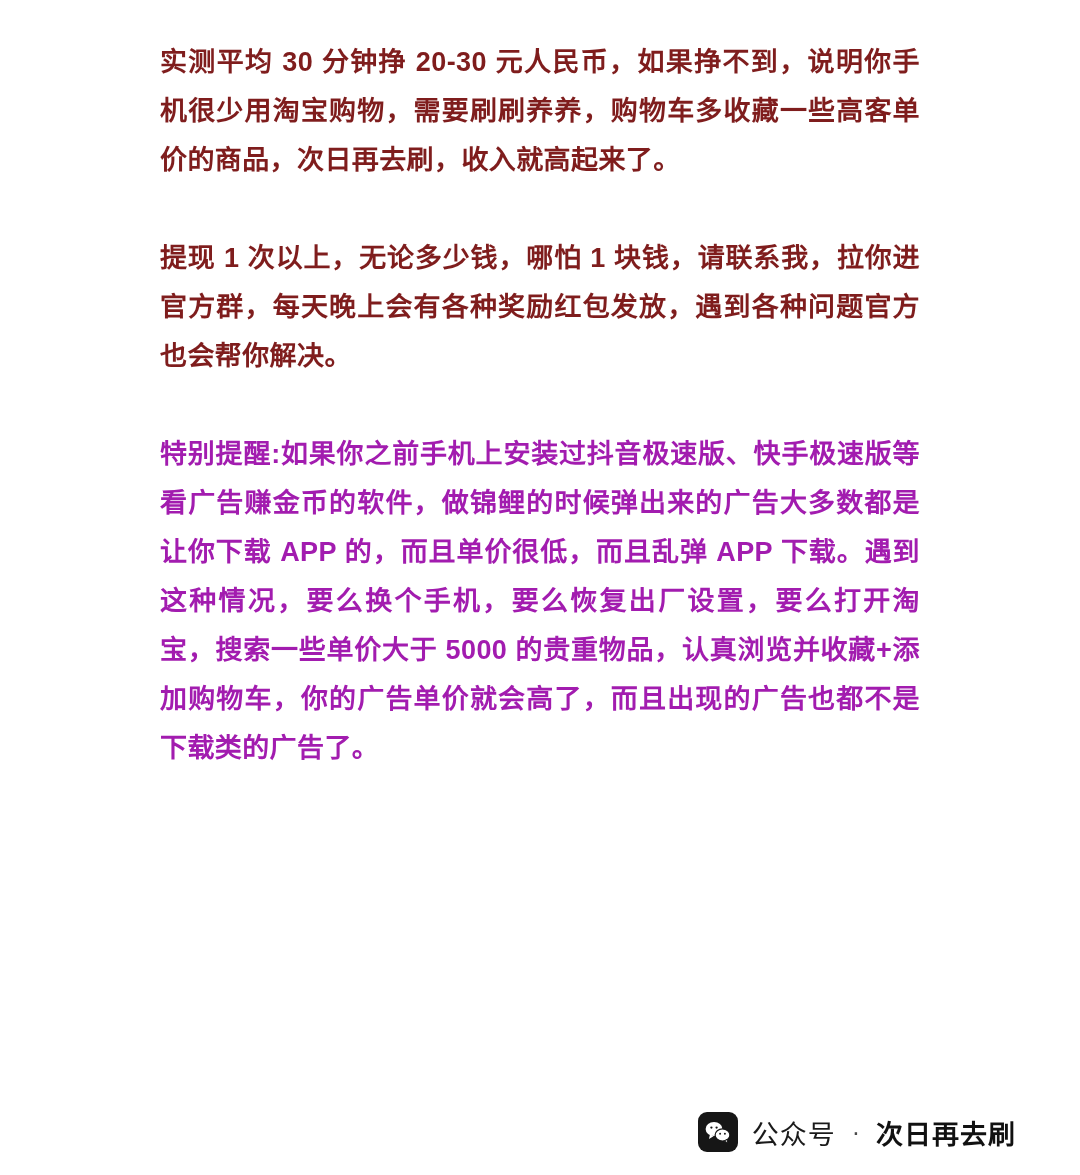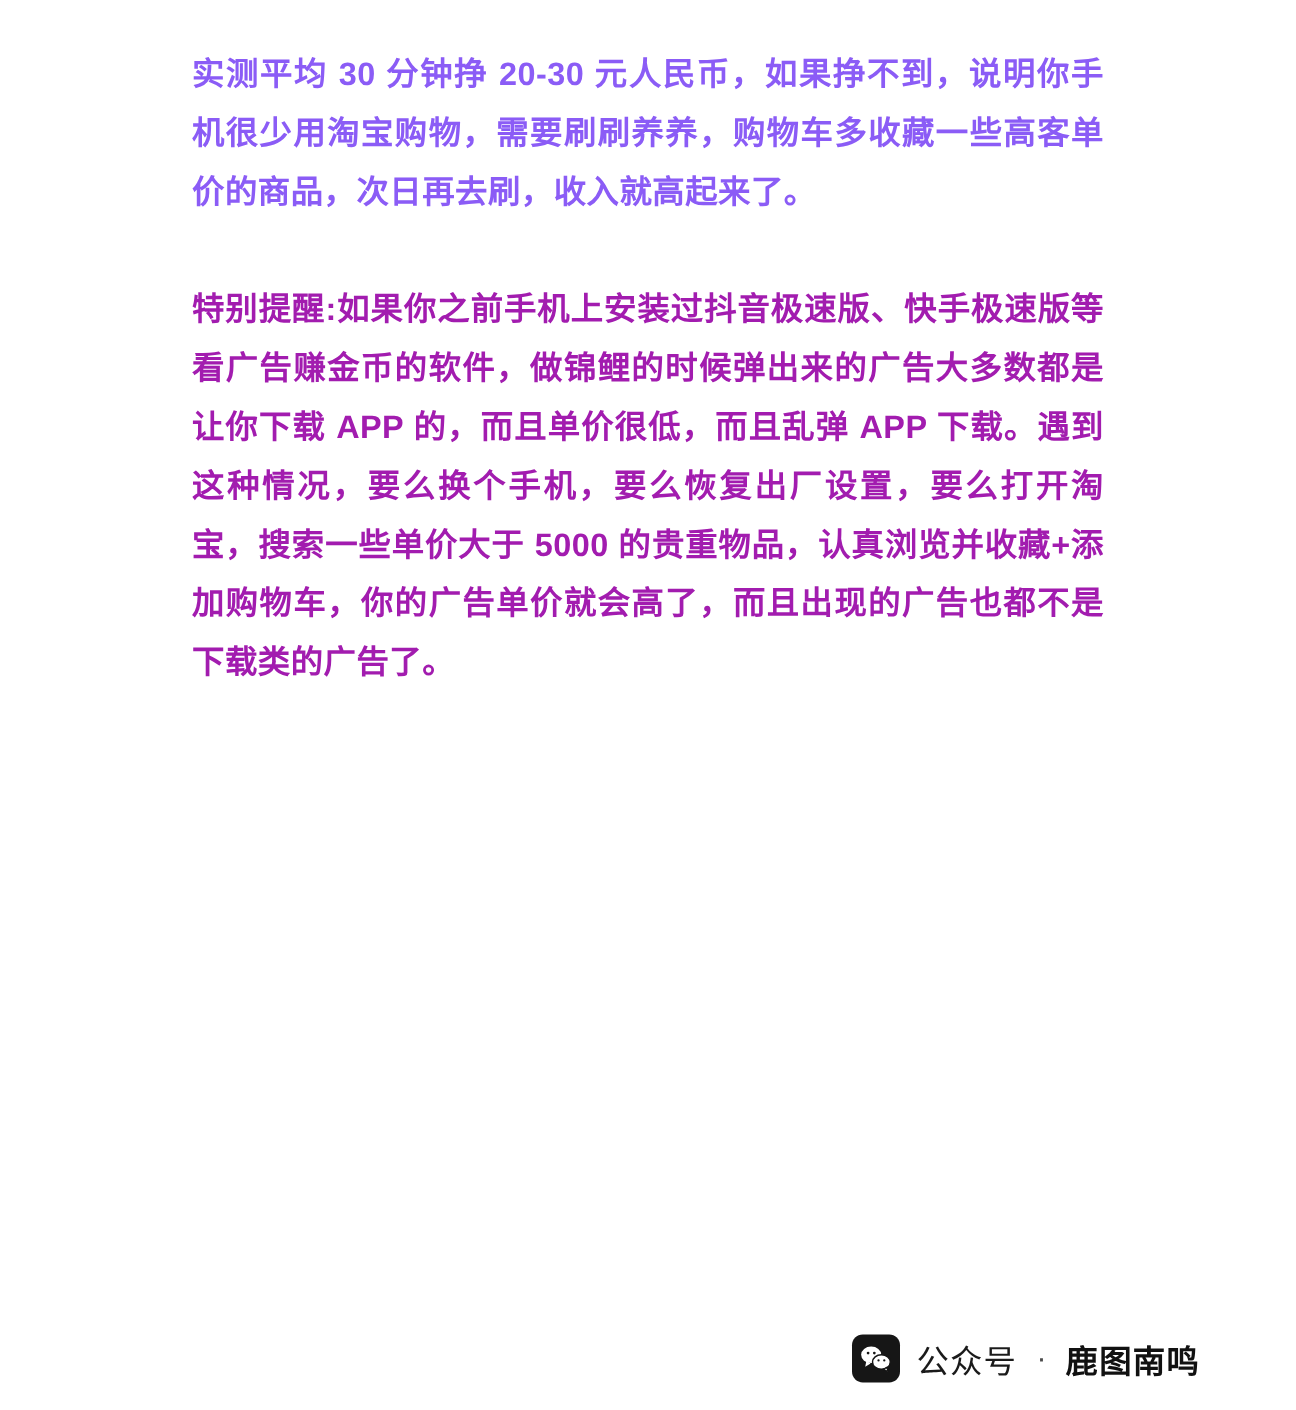--- a/index.html
+++ b/index.html
@@ -30,35 +30,35 @@
     letter-spacing: 0.4px;
     margin: 0;
     text-align: justify;
     text-justify: inter-ideograph;
     word-break: break-word;
   }
   .para + .para {
     margin-top: 49px;
   }
   .red {
-    color: #8b5cf6;
+    color: #7f1d1d;
   }
   .blue {
     color: #a21caf;
   }
   .footer {
     position: absolute;
     left: 0;
     bottom: 0;
     width: 1080px;
     height: 86px;
     display: flex;
     align-items: center;
     justify-content: flex-end;
-    padding-right: 80px;
+    padding-right: 64px;
     box-sizing: border-box;
   }
   .footer-inner {
     display: flex;
     align-items: center;
     gap: 14px;
   }
   .wechat-badge {
     width: 40px;
     height: 40px;
@@ -92,36 +92,37 @@
   }
 </style>
 </head>
 <body>
 
 <div class="page">
 
   <p class="para red">实测平均 30 分钟挣 20-30 元人民币，如果挣不到，说明你手机很少用淘宝购物，需要刷刷养养，购物车多收藏一些高客单价的商品，次日再去刷，收入就高起来了。</p>
 
 
+  <p class="para red">提现 1 次以上，无论多少钱，哪怕 1 块钱，请联系我，拉你进官方群，每天晚上会有各种奖励红包发放，遇到各种问题官方也会帮你解决。</p>
 
   <p class="para blue">特别提醒:如果你之前手机上安装过抖音极速版、快手极速版等看广告赚金币的软件，做锦鲤的时候弹出来的广告大多数都是让你下载 APP 的，而且单价很低，而且乱弹 APP 下载。遇到这种情况，要么换个手机，要么恢复出厂设置，要么打开淘宝，搜索一些单价大于 5000 的贵重物品，认真浏览并收藏+添加购物车，你的广告单价就会高了，而且出现的广告也都不是下载类的广告了。</p>
 
   <div class="footer">
     <div class="footer-inner">
       <span class="wechat-badge">
         <svg width="26" height="22" viewBox="0 0 26 22" aria-hidden="true">
           <ellipse cx="9" cy="8" rx="8.4" ry="6.9" fill="#ffffff"></ellipse>
           <polygon points="5,13 4,18 8.5,15.2" fill="#ffffff"></polygon>
           <ellipse cx="17.5" cy="14" rx="7.4" ry="6.1" fill="#ffffff" stroke="#161616" stroke-width="1.2"></ellipse>
           <polygon points="22,18.5 23,22 19.2,20" fill="#ffffff" stroke="#161616" stroke-width="1"></polygon>
           <circle cx="6.4" cy="6.6" r="1.15" fill="#161616"></circle>
           <circle cx="11.6" cy="6.6" r="1.15" fill="#161616"></circle>
           <circle cx="15.1" cy="12.7" r="0.95" fill="#161616"></circle>
           <circle cx="19.9" cy="12.7" r="0.95" fill="#161616"></circle>
         </svg>
       </span>
       <span class="footer-text">公众号</span>
       <span class="footer-dot">·</span>
-      <span class="footer-name">鹿图南鸣</span>
+      <span class="footer-name">次日再去刷</span>
     </div>
   </div>
 
 </div>
 
 </body></html>

